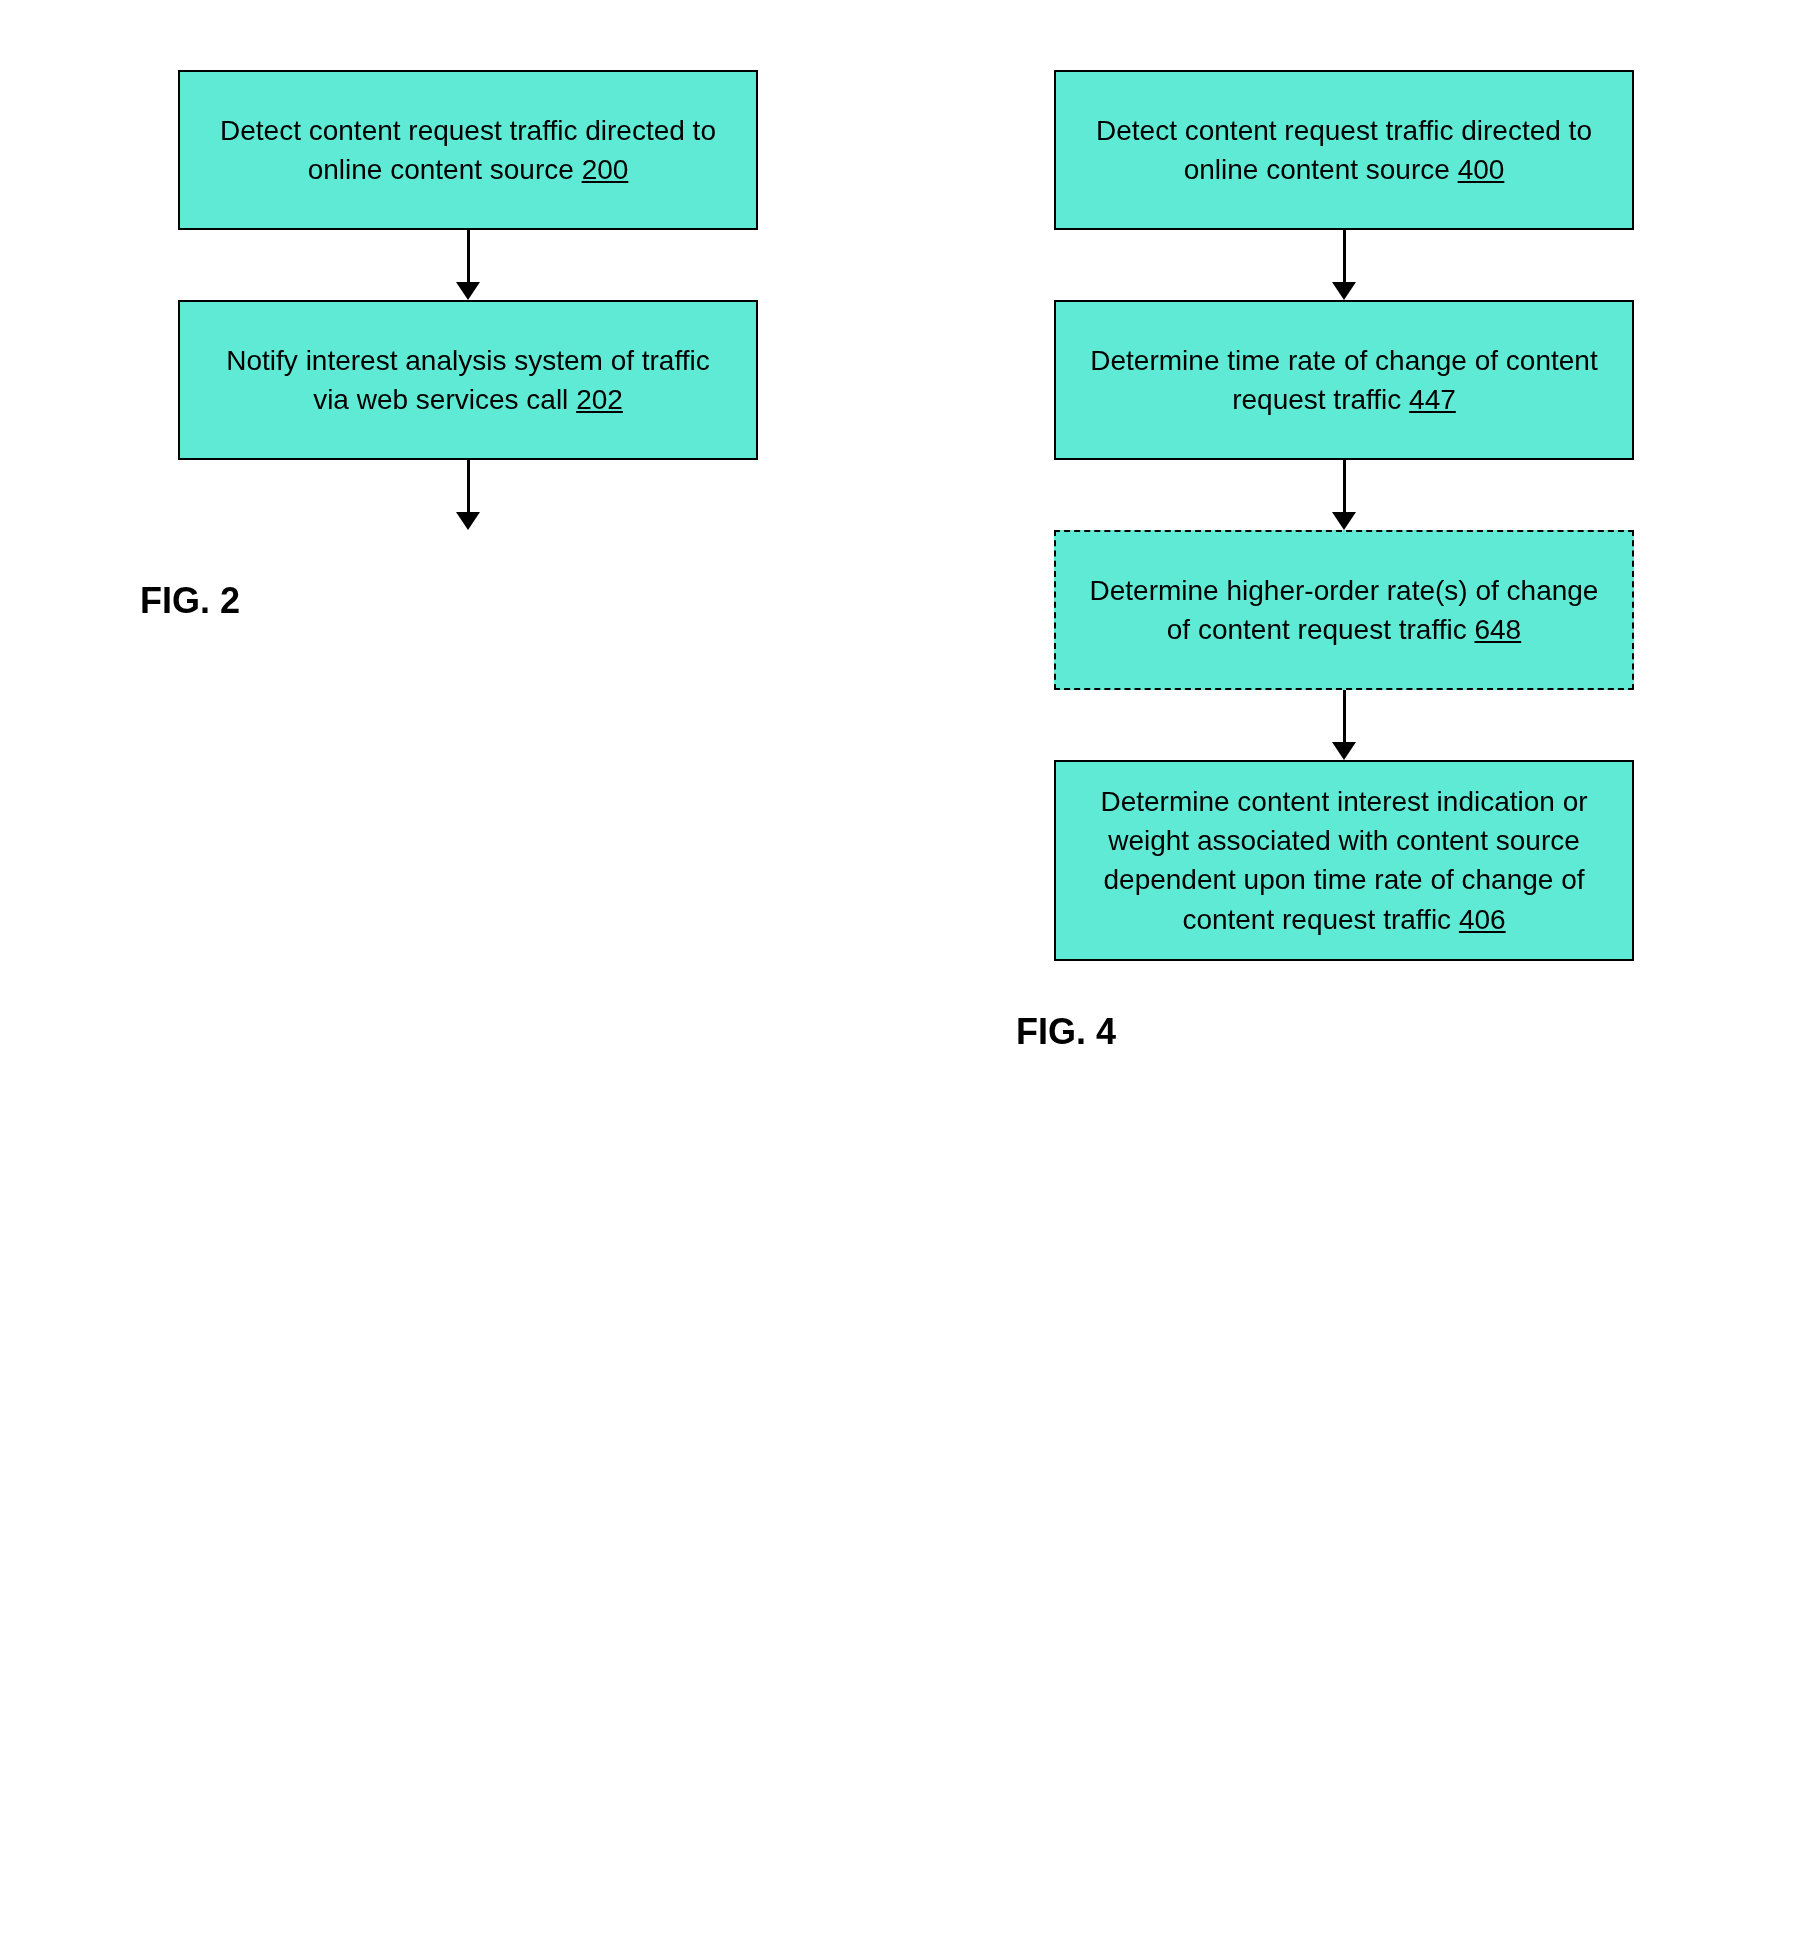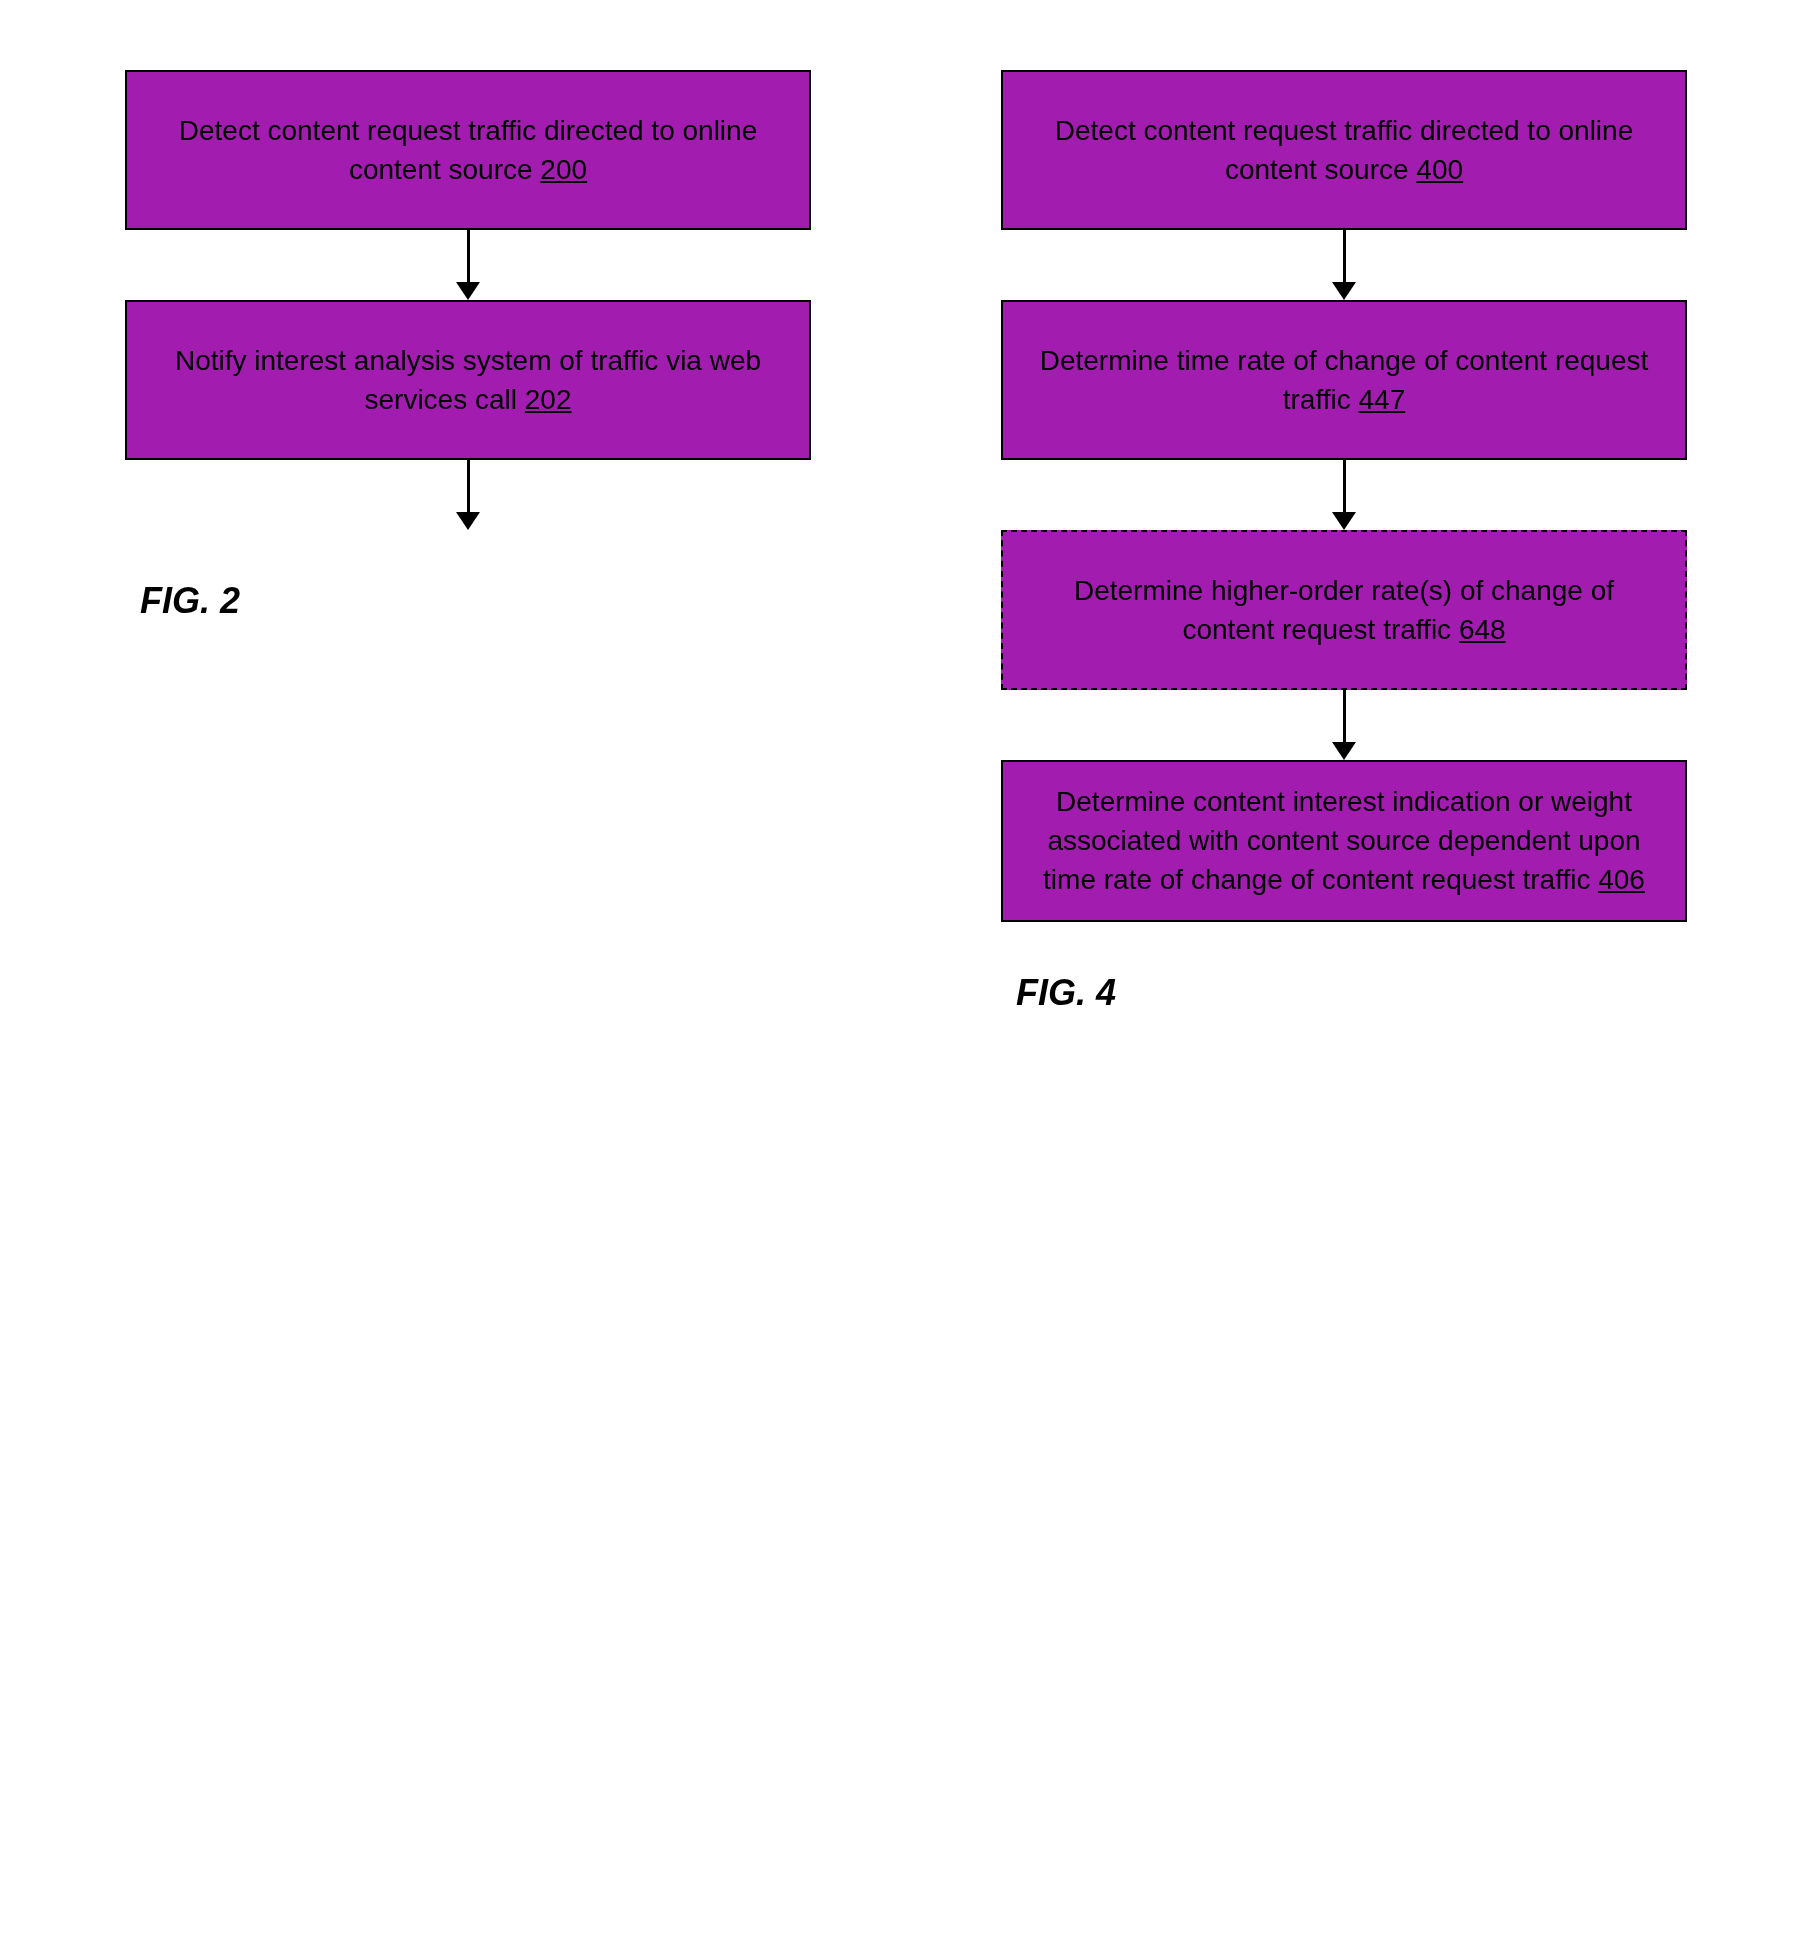--- a/index.html
+++ b/index.html
@@ -28,30 +28,30 @@
     }
     .flowchart {
       display: flex;
       flex-direction: column;
       align-items: center;
       gap: 0;
       width: 100%;
     }
     .box {
       border: 2.5px solid #000;
-      width: 686px;
+      width: 580px;
       min-height: 160px;
       display: flex;
       align-items: center;
       justify-content: center;
       text-align: center;
       padding: 20px 30px;
       font-size: 28px;
       line-height: 1.4;
-      background: #a21caf;
+      background: #5eead4;
     }
     .box.dashed {
       border-style: dashed;
     }
     .box u {
       text-decoration: underline;
     }
     .arrow {
       display: flex;
       flex-direction: column;
@@ -66,21 +66,20 @@
     }
     .arrow-head {
       width: 0;
       height: 0;
       border-left: 12px solid transparent;
       border-right: 12px solid transparent;
       border-top: 18px solid #000;
     }
     .fig-label {
       font-size: 36px;
-      font-style: italic;
       font-weight: bold;
       margin-top: 50px;
       align-self: flex-start;
       margin-left: 80px;
     }
   </style>
 </head>
 <body>
 
 <div class="page">

